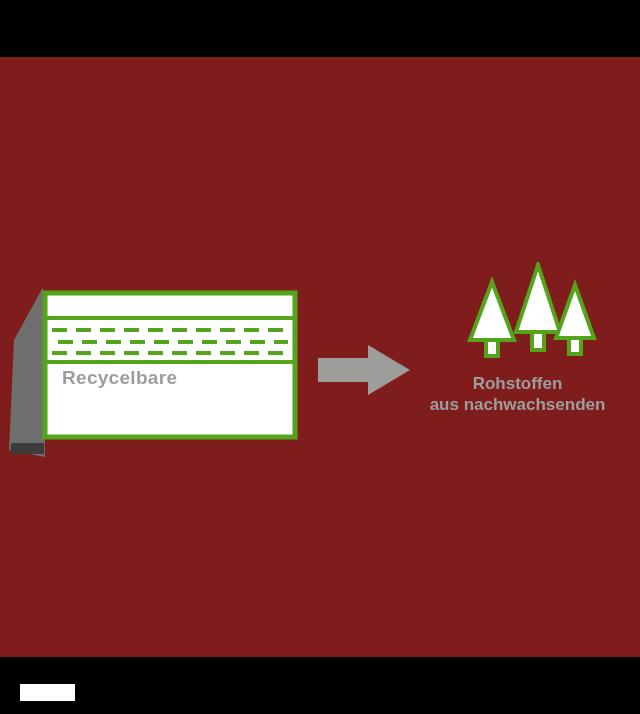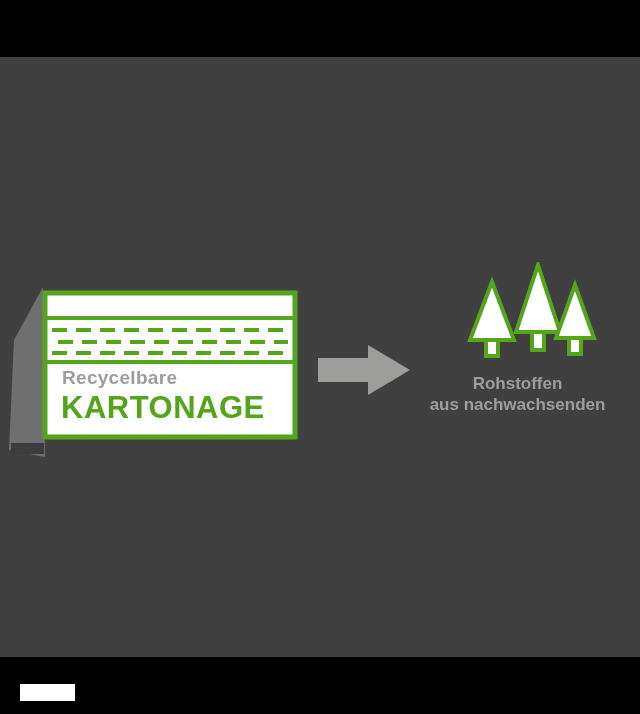--- a/index.html
+++ b/index.html
@@ -23,21 +23,21 @@
     background: #000000;
   }
   .bar.top { top: 0; height: 57px; }
   .bar.bottom { top: 657px; height: 57px; }
   .content {
     position: absolute;
     left: 0;
     top: 57px;
     width: 640px;
     height: 600px;
-    background: #404040;
+    background: #7f1d1d;
   }
   .abs { position: absolute; }
   .carton-label-top {
     left: 62px;
     top: 310px;
     font-size: 19px;
     font-weight: 700;
     color: #9D9D9C;
     letter-spacing: 0.3px;
     white-space: nowrap;
@@ -87,21 +87,20 @@
     <svg class="abs" style="left:42px; top:232px;" width="256" height="152" viewBox="0 0 256 152">
       <rect x="3" y="4" width="250" height="144" fill="#ffffff" stroke="#55A51C" stroke-width="5"></rect>
       <line x1="3" y1="29" x2="253" y2="29" stroke="#55A51C" stroke-width="4"></line>
       <line x1="10" y1="41" x2="246" y2="41" stroke="#55A51C" stroke-width="4" stroke-dasharray="15 9"></line>
       <line x1="16" y1="53" x2="246" y2="53" stroke="#55A51C" stroke-width="4" stroke-dasharray="15 9"></line>
       <line x1="10" y1="64" x2="246" y2="64" stroke="#55A51C" stroke-width="4" stroke-dasharray="15 9"></line>
       <line x1="3" y1="73" x2="253" y2="73" stroke="#55A51C" stroke-width="4"></line>
     </svg>
 
     <div class="abs carton-label-top">Recycelbare</div>
-    <div class="abs carton-label-main">KARTONAGE</div>
 
     <svg class="abs" style="left:318px; top:287px;" width="94" height="52" viewBox="0 0 94 52">
       <polygon points="0,14 50,14 50,1 92,26 50,51 50,38 0,38" fill="#9D9D9C"></polygon>
     </svg>
 
     <svg class="abs" style="left:462px; top:205px;" width="140" height="100" viewBox="0 0 140 100">
       <g>
         <polygon points="30,20 52,78 8,78" fill="#ffffff" stroke="#55A51C" stroke-width="4" stroke-linejoin="miter"></polygon>
         <rect x="24" y="78" width="12" height="16" fill="#ffffff" stroke="#55A51C" stroke-width="4"></rect>
       </g>

